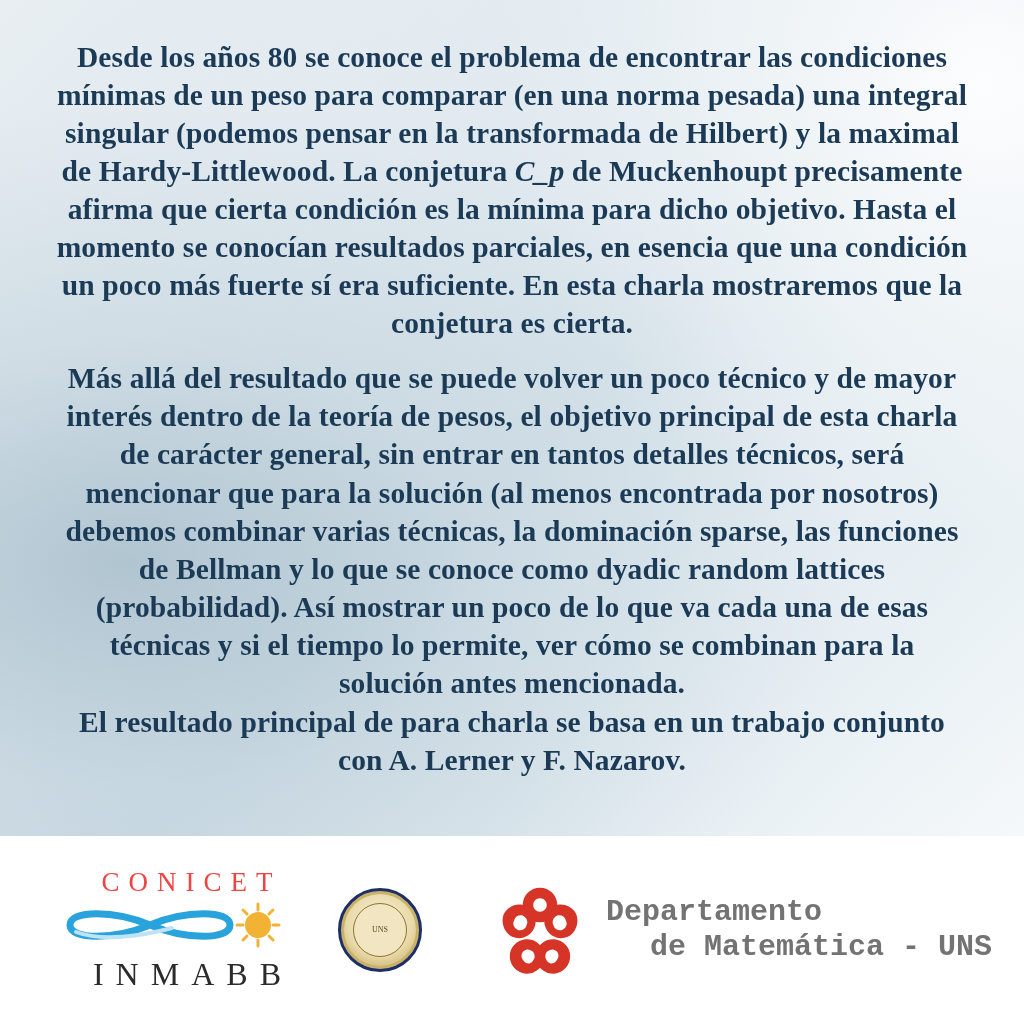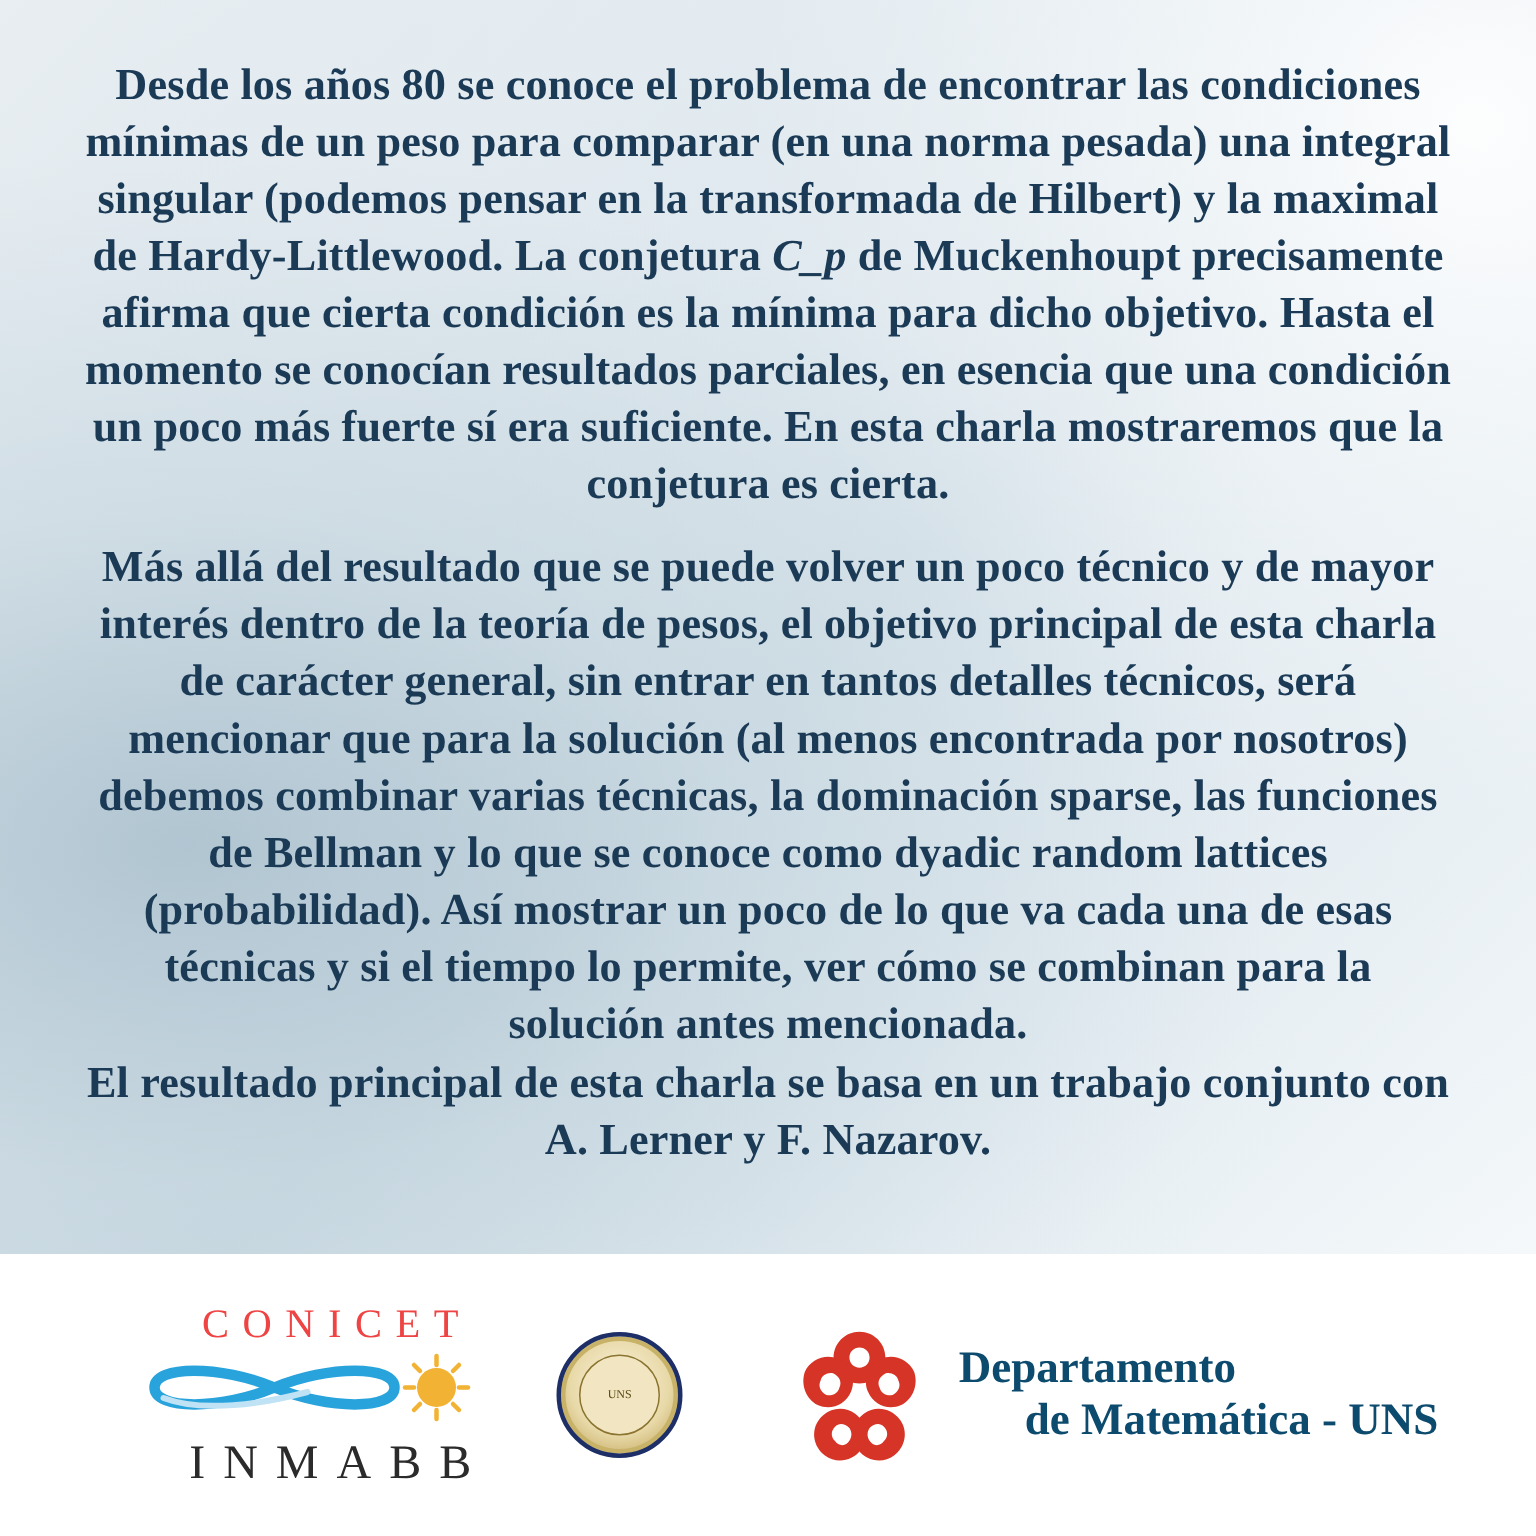--- a/index.html
+++ b/index.html
@@ -123,37 +123,37 @@
     display: flex;
     align-items: center;
     gap: 18px;
   }
   .depto-mark {
     width: 96px;
     height: 96px;
     flex: 0 0 auto;
   }
   .depto-text {
-    font-family: Liberation Serif, serif;
+    font-family: Liberation Mono, monospace;
     font-weight: bold;
-    color: #0c4a6e;
+    color: #737373;
     font-size: 30px;
     line-height: 1.16;
   }
   .depto-text .l2 { display: block; margin-left: 44px; }
 </style>
 </head>
 <body>
 
 <div class="poster">
 
   <div class="abstract-area">
     <p class="para p1"><span>Desde los años 80 se conoce el problema de encontrar las condiciones mínimas de un peso para comparar (en una norma pesada) una integral singular (podemos pensar en la transformada de Hilbert) y la maximal de Hardy-Littlewood. La conjetura </span><em>C_p</em><span> de Muckenhoupt precisamente afirma que cierta condición es la mínima para dicho objetivo. Hasta el momento se conocían resultados parciales, en esencia que una condición un poco más fuerte sí era suficiente. En esta charla mostraremos que la conjetura es cierta.</span></p>
     <p class="para p2">Más allá del resultado que se puede volver un poco técnico y de mayor interés dentro de la teoría de pesos, el objetivo principal de esta charla de carácter general, sin entrar en tantos detalles técnicos, será mencionar que para la solución (al menos encontrada por nosotros) debemos combinar varias técnicas, la dominación sparse, las funciones de Bellman y lo que se conoce como dyadic random lattices (probabilidad). Así mostrar un poco de lo que va cada una de esas técnicas y si el tiempo lo permite, ver cómo se combinan para la solución antes mencionada.</p>
-    <p class="para p3">El resultado principal de esta charla se basa en un trabajo conjunto con A. Lerner y F. Nazarov.</p>
+    <p class="para p3">El resultado principal de para charla se basa en un trabajo conjunto con A. Lerner y F. Nazarov.</p>
   </div>
 
   <div class="footer">
 
     <div class="conicet-block">
       <div class="conicet-logo">
         <div class="conicet-word">CONICET</div>
         <svg class="conicet-mark" viewBox="0 0 250 46">
           <path d="M8 23 C8 8, 52 8, 88 23 C124 38, 168 38, 168 23 C168 8, 124 8, 88 23 C52 38, 8 38, 8 23 Z" fill="none" stroke="#29a3dc" stroke-width="7" stroke-linecap="round"></path>
           <path d="M14 30 C40 40, 80 34, 110 26" fill="none" stroke="#bfe2f4" stroke-width="4" stroke-linecap="round"></path>

